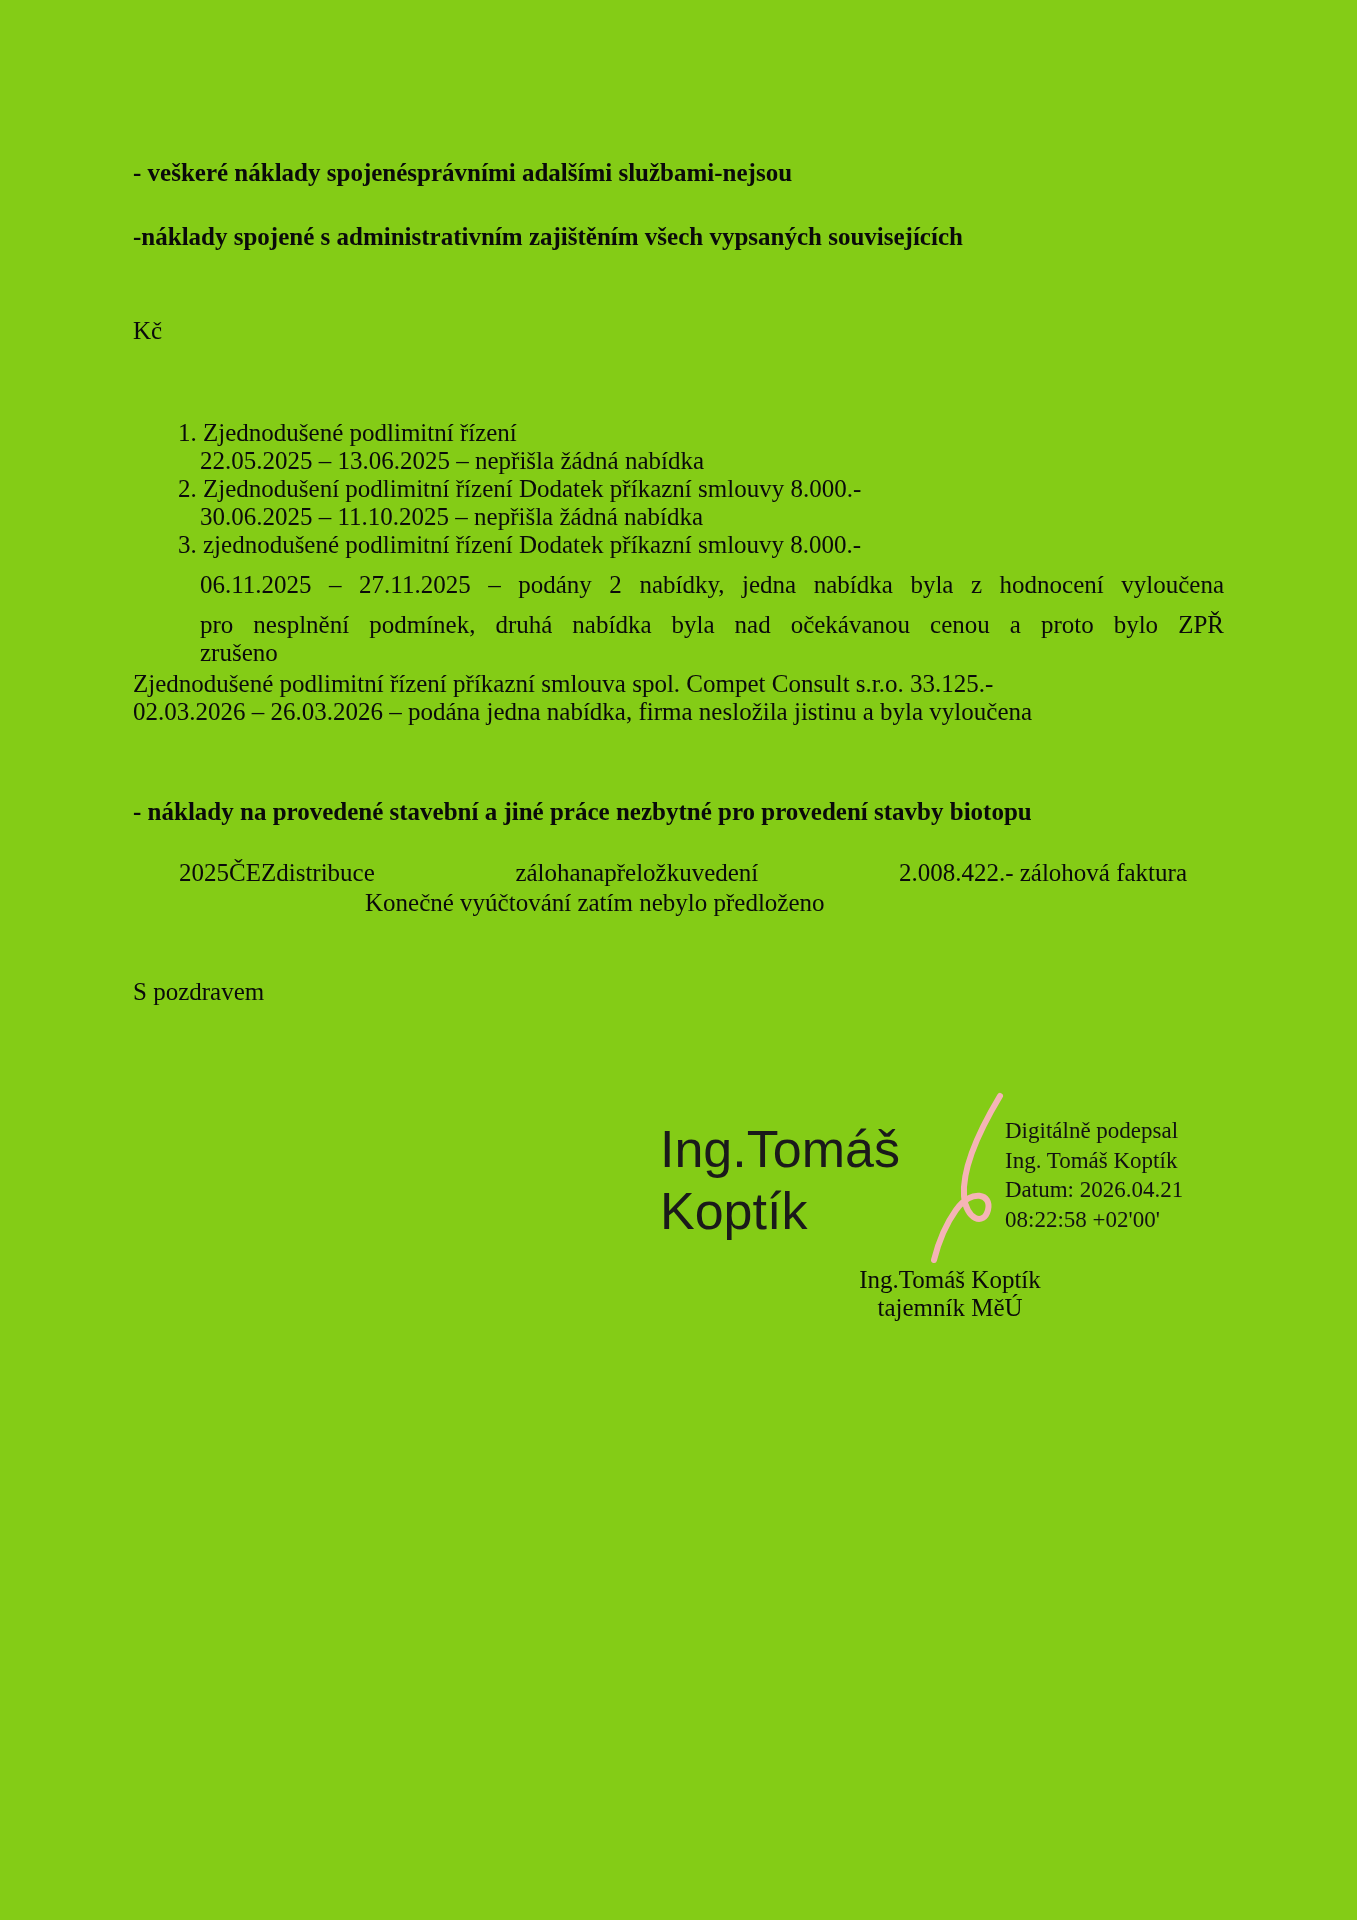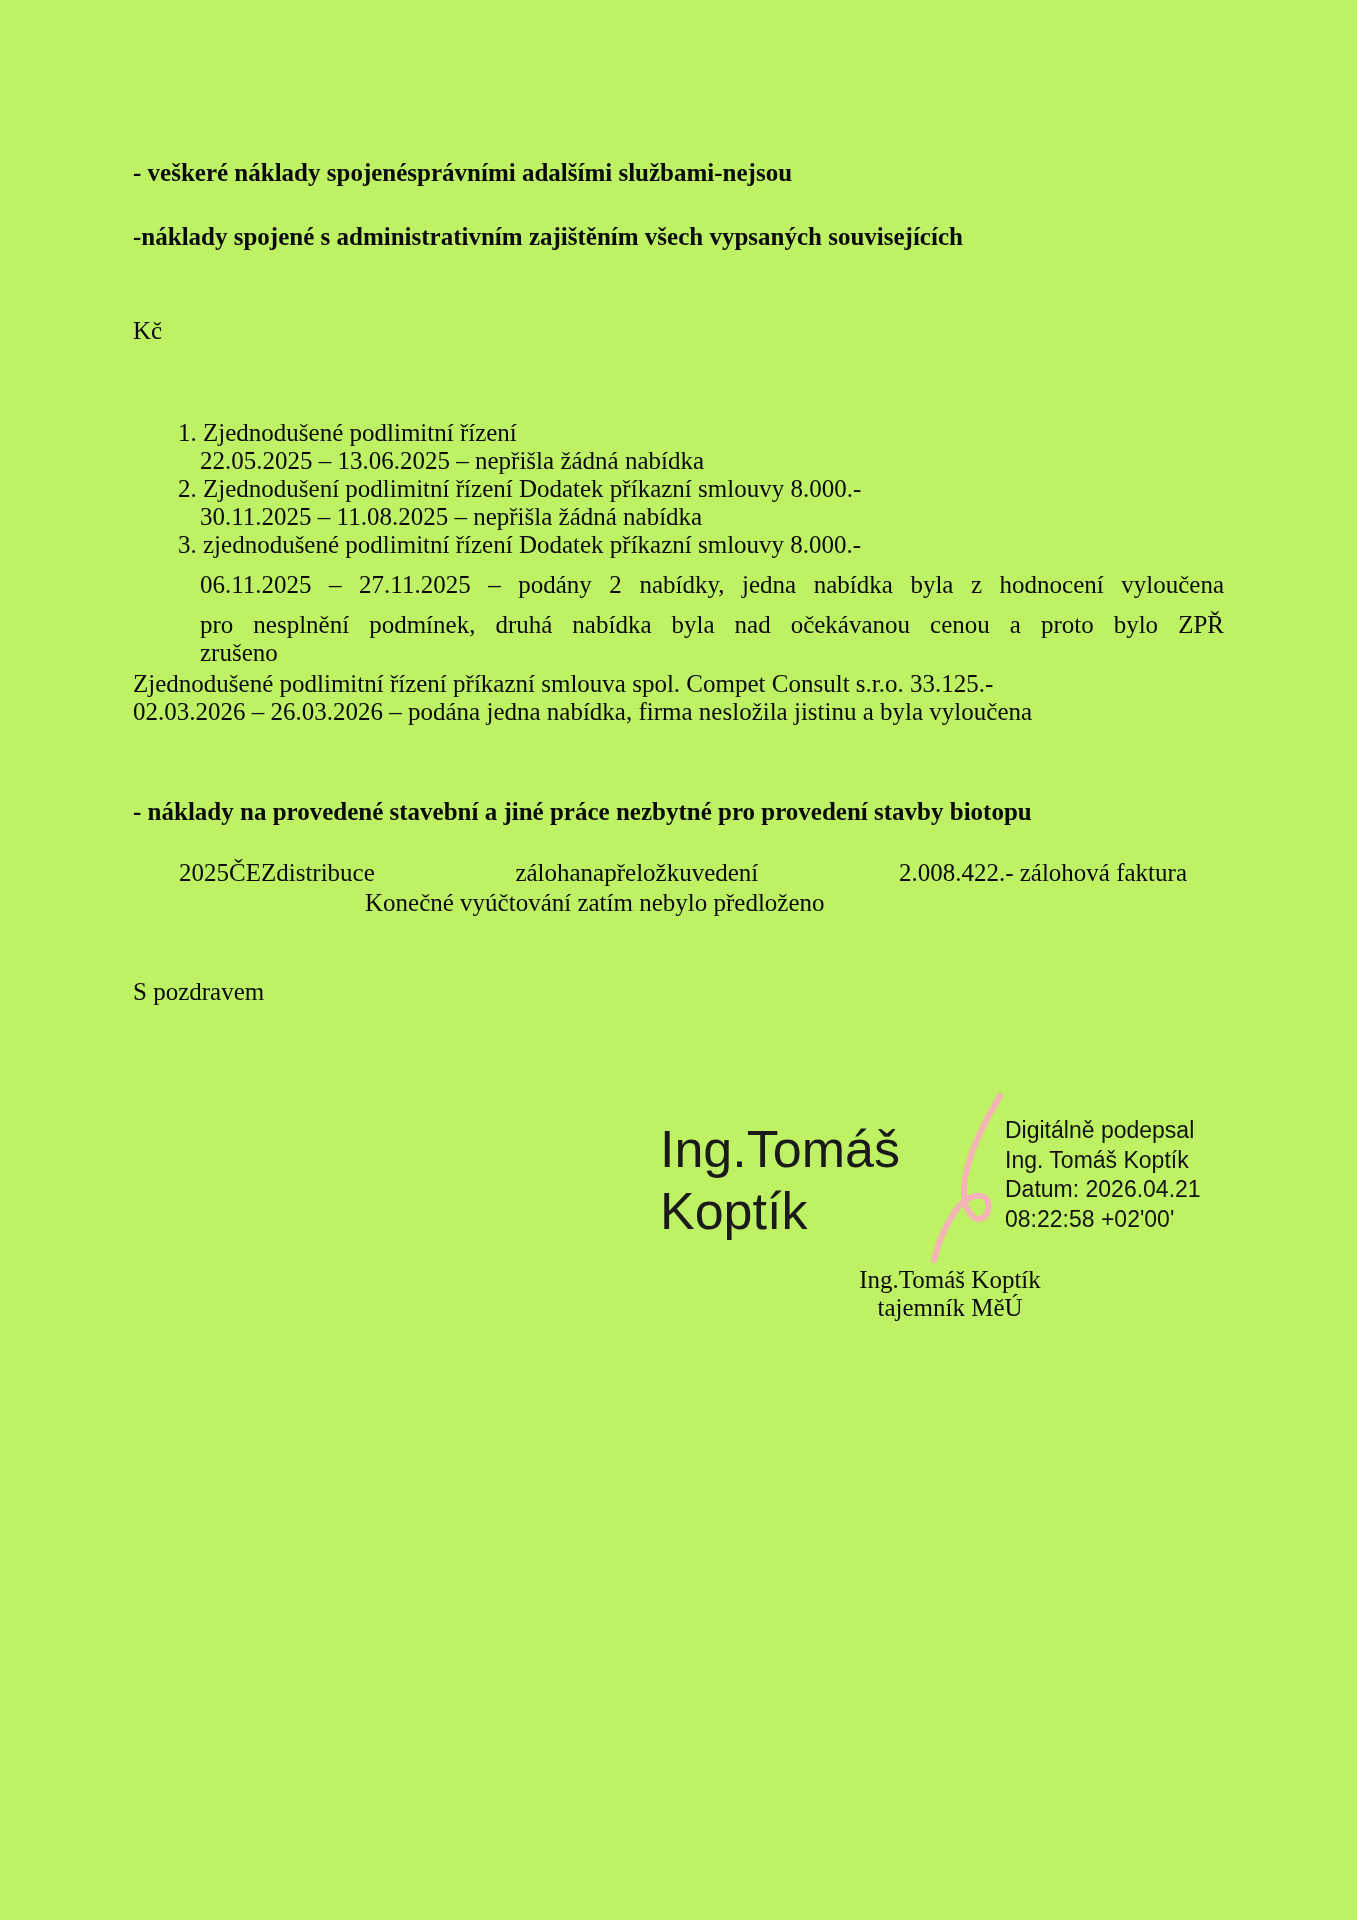--- a/index.html
+++ b/index.html
@@ -1,19 +1,19 @@
 <!DOCTYPE html>
 <html><head>
 <meta charset="utf-8">
 <style>
   html,body { margin:0; padding:0; background:#e8e8e8; }
   .page {
     position:relative;
     width:1357px; height:1920px;
-    background:#bef264;
+    background:#84cc16;
     font-family:"Liberation Serif", serif;
     color:#0a0a0a;
     overflow:hidden;
   }
   .blk { position:absolute; left:133px; width:1091px; font-size:25px; line-height:28px; }
   .bold { font-weight:bold; }
   .l { display:block; }
   .num-line { padding-left:45px; }
   .sub-line { padding-left:67px; }
   .just { text-align:justify; text-align-last:justify;margin-top:12px; }
@@ -21,21 +21,21 @@
   .cez-center { margin-left:232px; margin-top:2px; }
   .sig-name {
     position:absolute; left:660px; top:1118px;
     font-family:"Liberation Sans", sans-serif;
     font-size:52px; line-height:62px; color:#1a1a1a;
     white-space:nowrap;
   }
   .sig-mark { position:absolute; left:922px; top:1088px; }
   .sig-details {
     position:absolute; left:1005px; top:1116px;
-    font-family:Liberation Sans, sans-serif;
+    font-family:Liberation Serif, serif;
     font-size:23px; line-height:29.5px; color:#111;
     white-space:nowrap;
   }
   .sig-footer {
     position:absolute; left:795px; top:1266px; width:310px;
     text-align:center; font-size:25px; line-height:28px;
   }
 </style>
 </head>
 <body>
@@ -51,21 +51,21 @@
   </div>
 
   <div class="blk" style="top:317px">
     <span class="l">Kč</span>
   </div>
 
   <div class="blk" style="top:419px">
     <span class="l num-line"><span>1.</span> <span>Zjednodušené podlimitní řízení</span></span>
     <span class="l sub-line">22.05.2025 – 13.06.2025 – nepřišla žádná nabídka</span>
     <span class="l num-line"><span>2.</span> <span>Zjednodušení podlimitní řízení Dodatek příkazní smlouvy 8.000.-</span></span>
-    <span class="l sub-line">30.11.2025 – 11.08.2025 – nepřišla žádná nabídka</span>
+    <span class="l sub-line">30.06.2025 – 11.10.2025 – nepřišla žádná nabídka</span>
     <span class="l num-line"><span>3.</span> <span>zjednodušené podlimitní řízení Dodatek příkazní smlouvy 8.000.-</span></span>
     <span class="l sub-line just">06.11.2025 – 27.11.2025 – podány 2 nabídky, jedna nabídka byla z hodnocení vyloučena</span>
     <span class="l sub-line just">pro nesplnění podmínek, druhá nabídka byla nad očekávanou cenou a proto bylo ZPŘ</span>
     <span class="l sub-line">zrušeno</span>
   </div>
 
   <div class="blk" style="top:670px">
     <span class="l">Zjednodušené podlimitní řízení příkazní smlouva spol. Compet Consult s.r.o. 33.125.-</span>
     <span class="l">02.03.2026 – 26.03.2026 – podána jedna nabídka, firma nesložila jistinu a byla vyloučena</span>
   </div>

